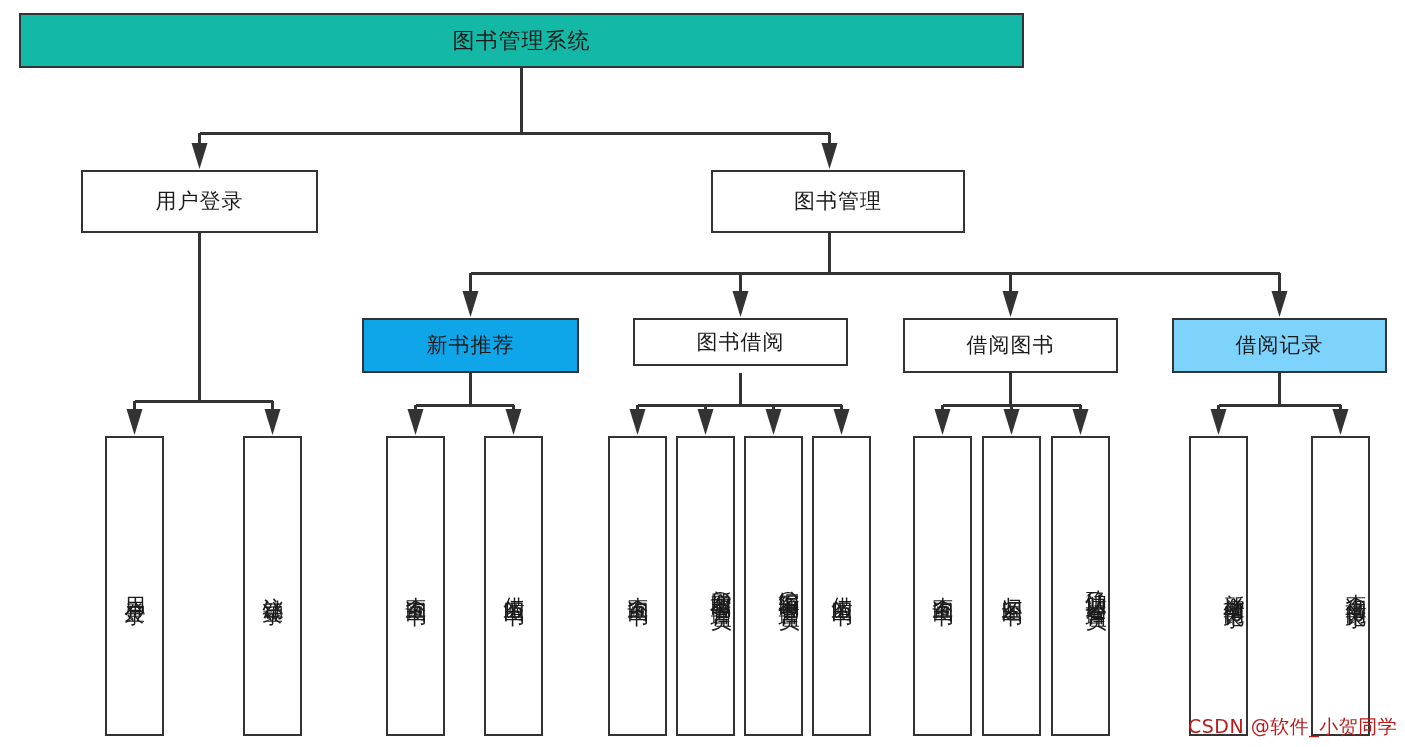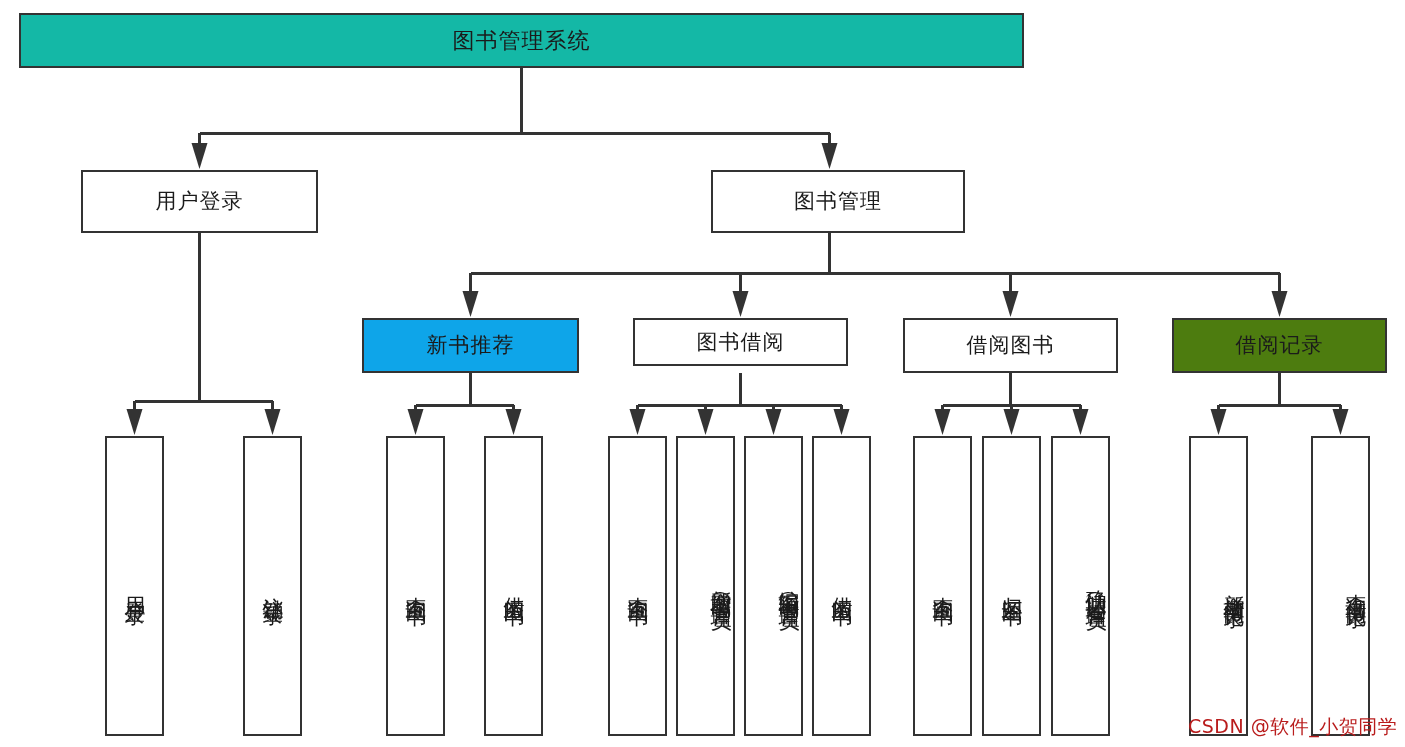--- a/index.html
+++ b/index.html
@@ -142,21 +142,21 @@
       </div>
       <div class="node horiz level-3" style="left: 362px; top: 318px; width: 217px; height: 55px; border-color: rgb(51, 51, 51); background: #0ea5e9; color: rgb(27, 27, 27);">
         <span>新书推荐</span>
       </div>
       <div class="node horiz level-3" style="left: 633px; top: 318px; width: 215px; height: 48px; border-color: rgb(51, 51, 51); background: rgb(255, 255, 255); color: rgb(27, 27, 27);">
         <span>图书借阅</span>
       </div>
       <div class="node horiz level-3" style="left: 903px; top: 318px; width: 215px; height: 55px; border-color: rgb(51, 51, 51); background: rgb(255, 255, 255); color: rgb(27, 27, 27);">
         <span>借阅图书</span>
       </div>
-      <div class="node horiz level-3" style="left: 1172px; top: 318px; width: 215px; height: 55px; border-color: rgb(51, 51, 51); background: #4d7c0f; color: rgb(27, 27, 27);">
+      <div class="node horiz level-3" style="left: 1172px; top: 318px; width: 215px; height: 55px; border-color: rgb(51, 51, 51); background: #7dd3fc; color: rgb(27, 27, 27);">
         <span>借阅记录</span>
       </div>
       <div class="node vert level-4" style="left: 105px; top: 436px; width: 59px; height: 300px; border-color: rgb(51, 51, 51); background: rgb(255, 255, 255); color: rgb(27, 27, 27);">
         <span>用户登录</span>
       </div>
       <div class="node vert level-4" style="left: 243px; top: 436px; width: 59px; height: 300px; border-color: rgb(51, 51, 51); background: rgb(255, 255, 255); color: rgb(27, 27, 27);">
         <span>注销登录</span>
       </div>
       <div class="node vert level-4" style="left: 386px; top: 436px; width: 59px; height: 300px; border-color: rgb(51, 51, 51); background: rgb(255, 255, 255); color: rgb(27, 27, 27);">
         <span>查询图书</span>

